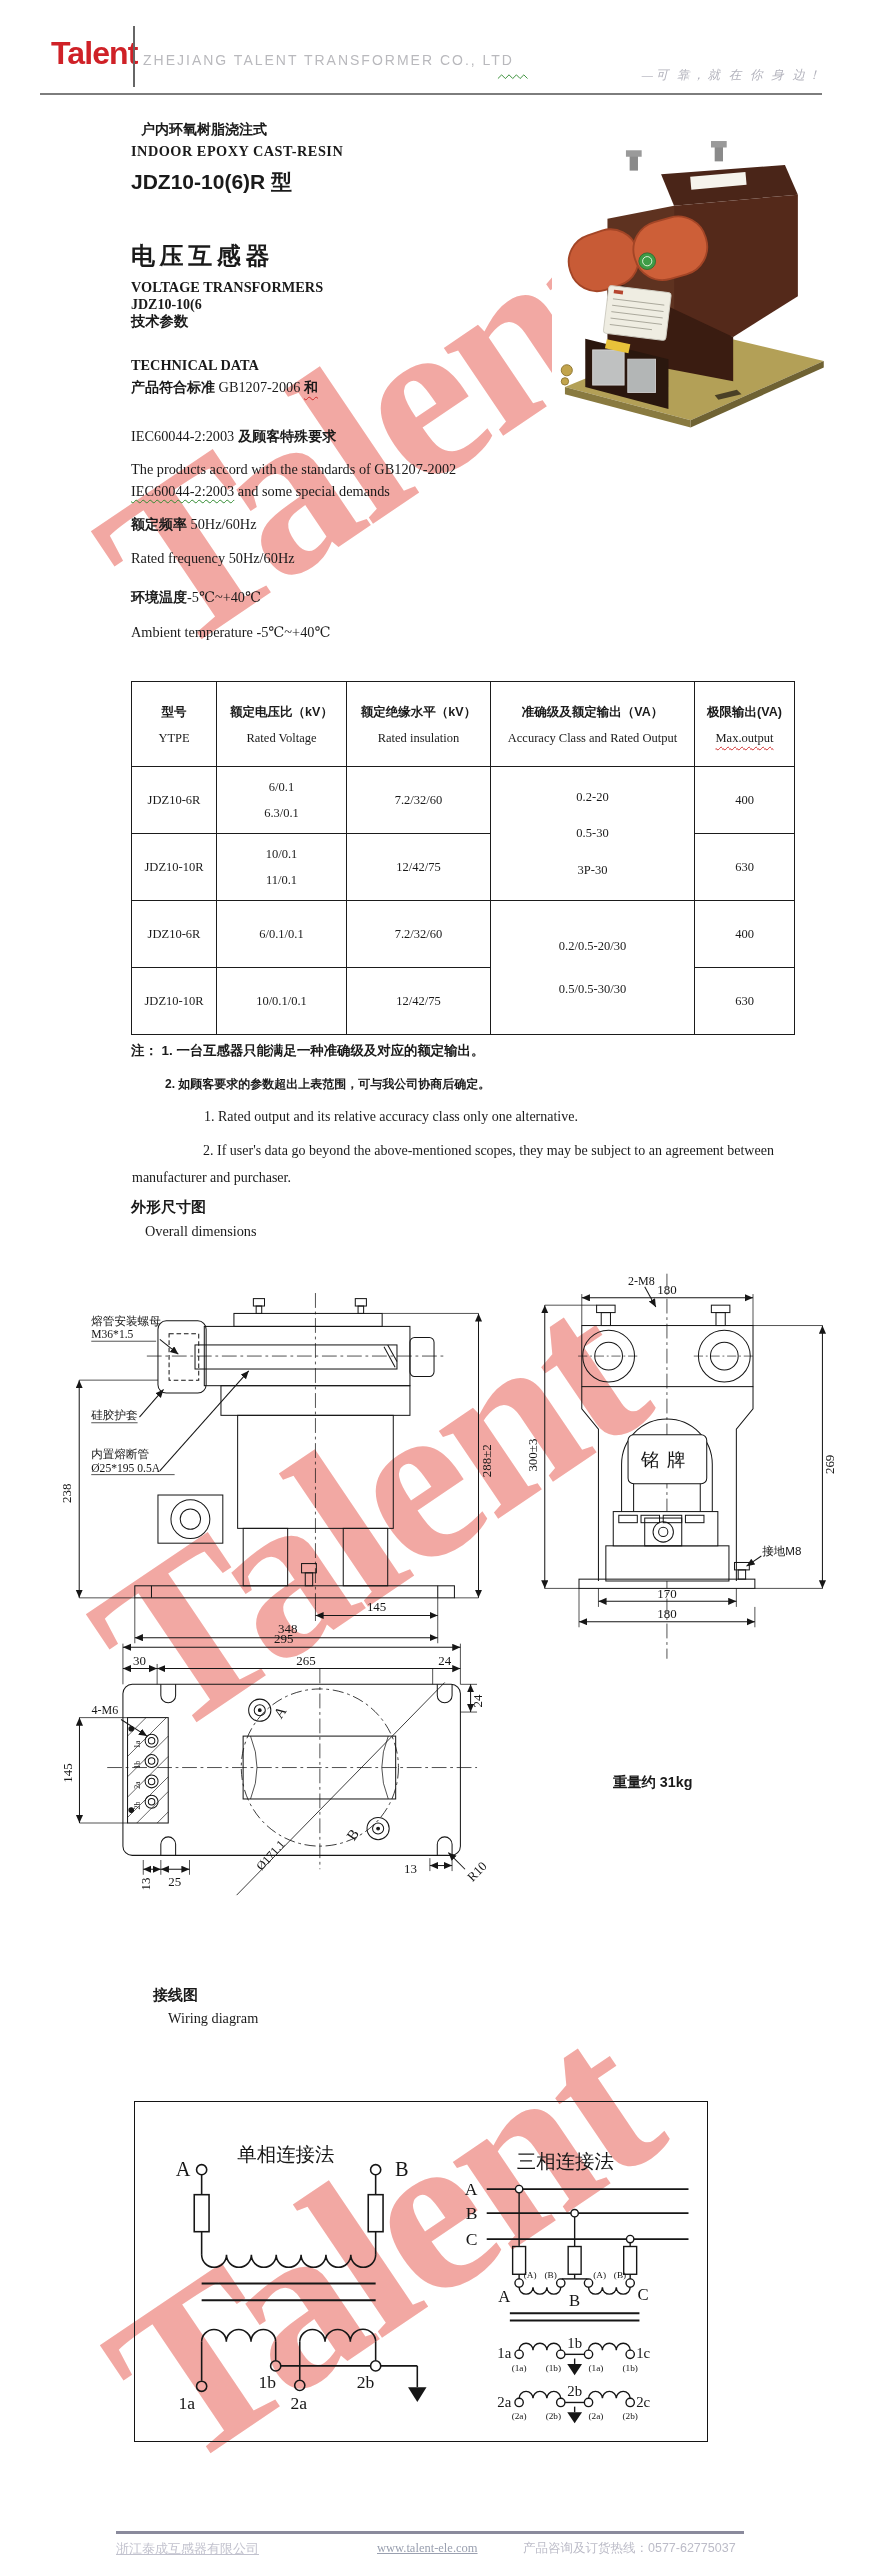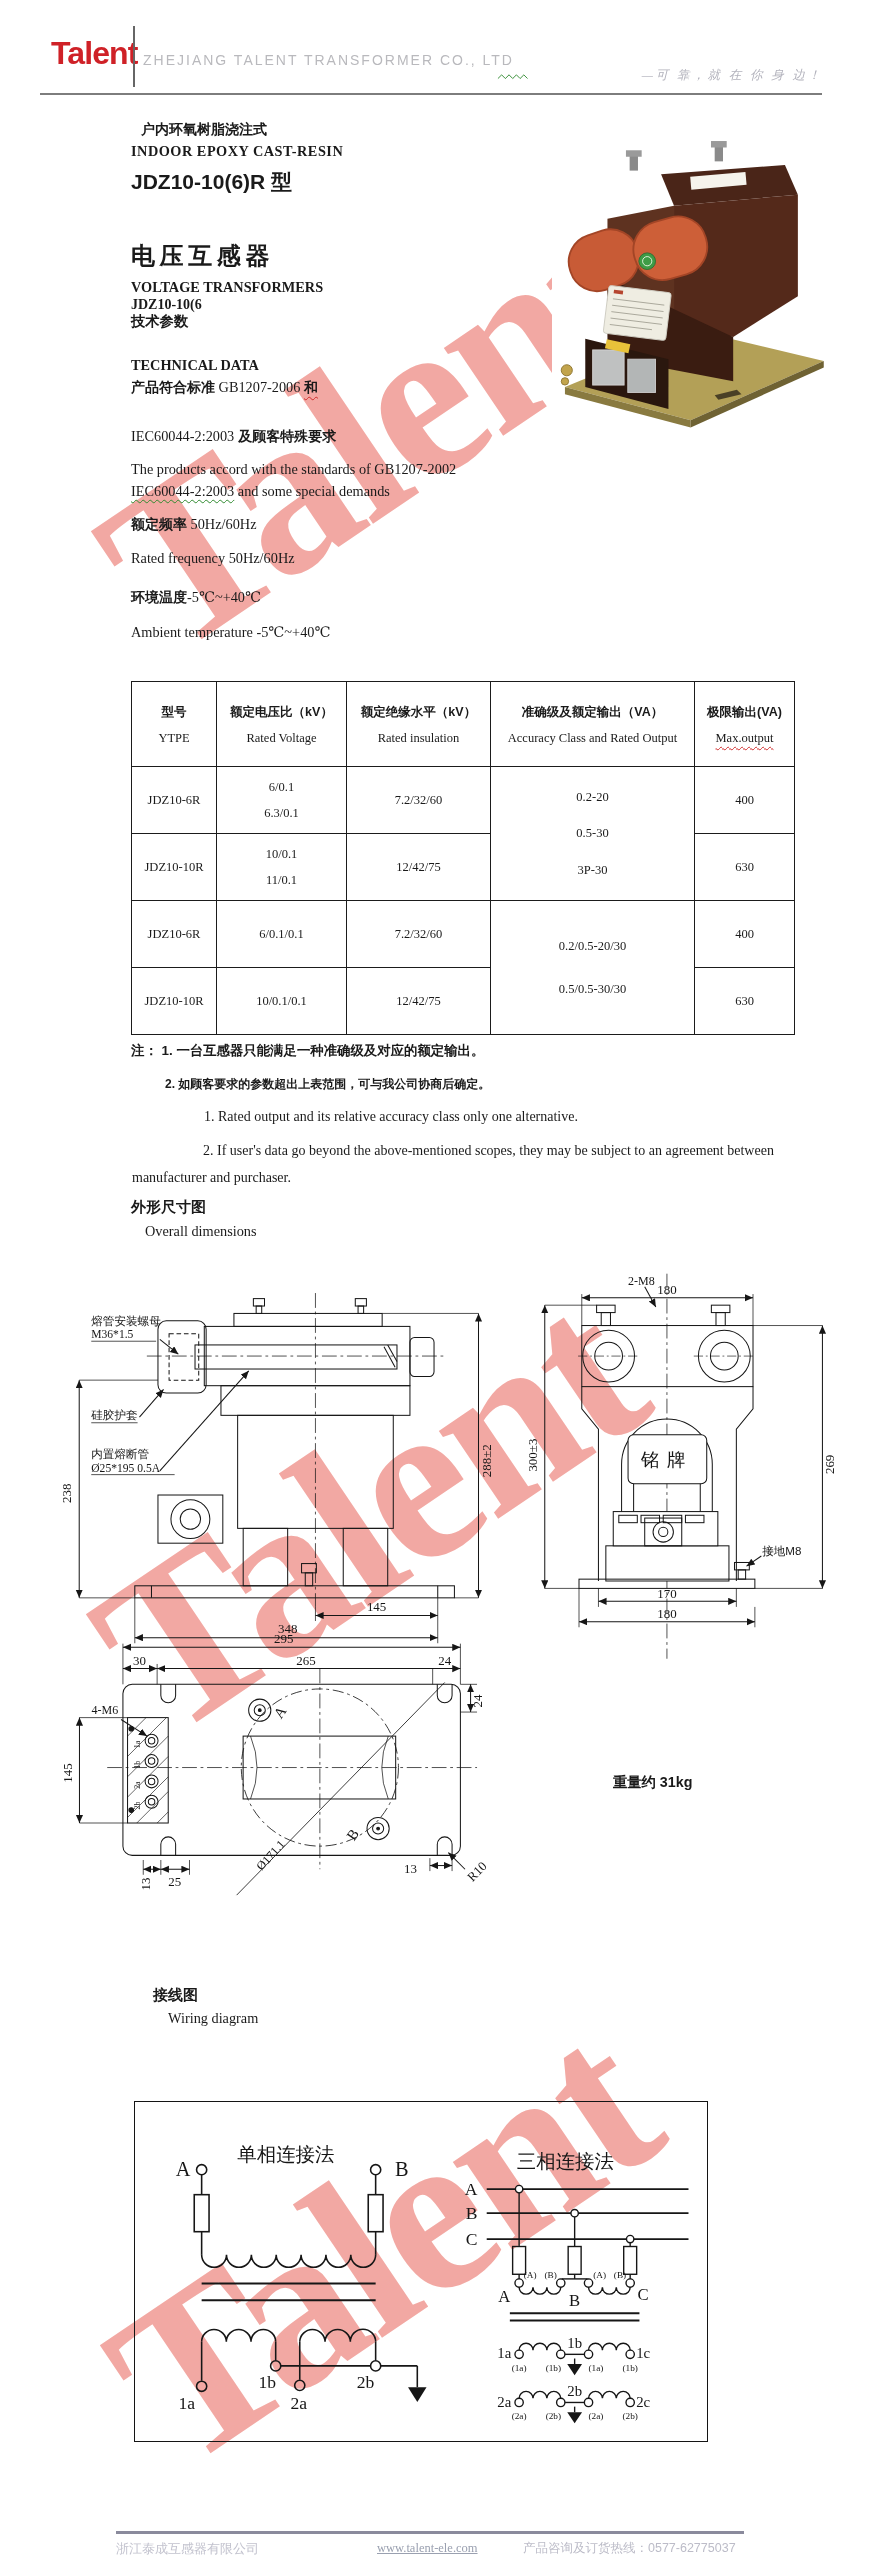--- a/index.html
+++ b/index.html
@@ -527,18 +527,18 @@
         <text x="549" y="329" text-anchor="middle" font-size="16">2c</text>
         <text x="415" y="342" text-anchor="middle" font-size="10">(2a)</text>
         <text x="452" y="342" text-anchor="middle" font-size="10">(2b)</text>
         <text x="498" y="342" text-anchor="middle" font-size="10">(2a)</text>
         <text x="535" y="342" text-anchor="middle" font-size="10">(2b)</text>
       </g>
     </svg>
   </div>
 
   <div class="footer-line" style="left:116px;top:2531px;width:628px;height:2.8px;"></div>
-  <div class="abs cn" style="left:116px;top:2540px;font-size:13px;color:#c2c2ce;font-weight:normal;">浙江泰成互感器有限公司</div>
+  <div class="abs cn" style="left:116px;top:2540px;font-size:13px;color:#c2c2ce;font-weight:normal;text-decoration:underline;">浙江泰成互感器有限公司</div>
   <a class="abs sr" style="left:377px;top:2541px;font-size:12.5px;color:#9aa0b0;text-decoration:underline;" href="#">www.talent-ele.com</a>
   <div class="abs cn" style="left:523px;top:2540px;font-size:12.5px;color:#bcbcc8;font-weight:normal;">产品咨询及订货热线：0577-62775037</div>
 
 </div>
 
 
 </body></html>

